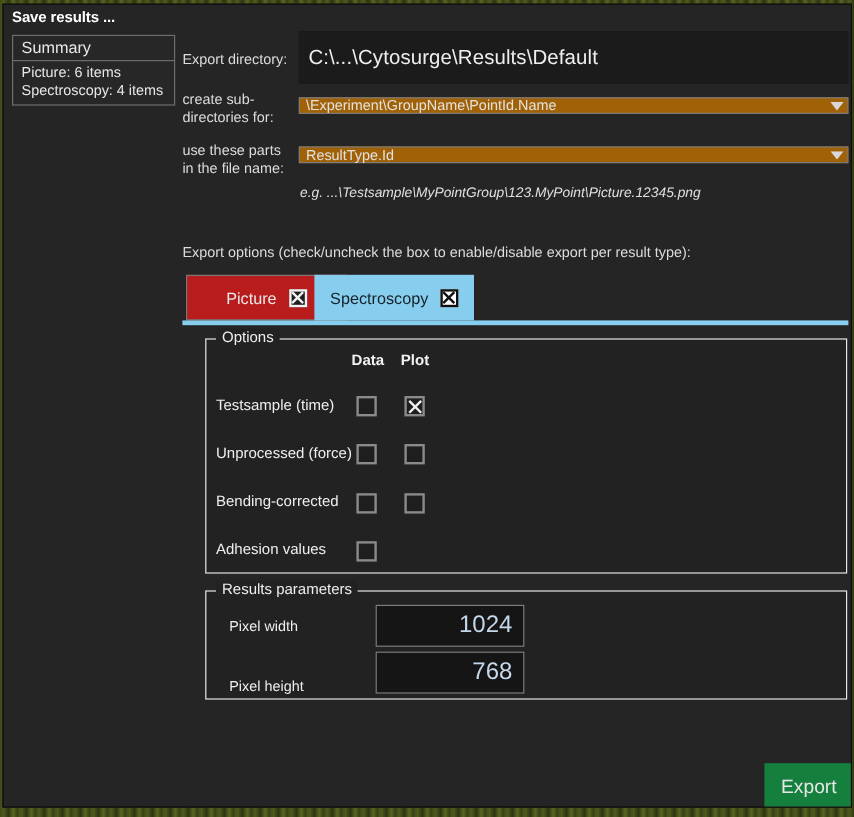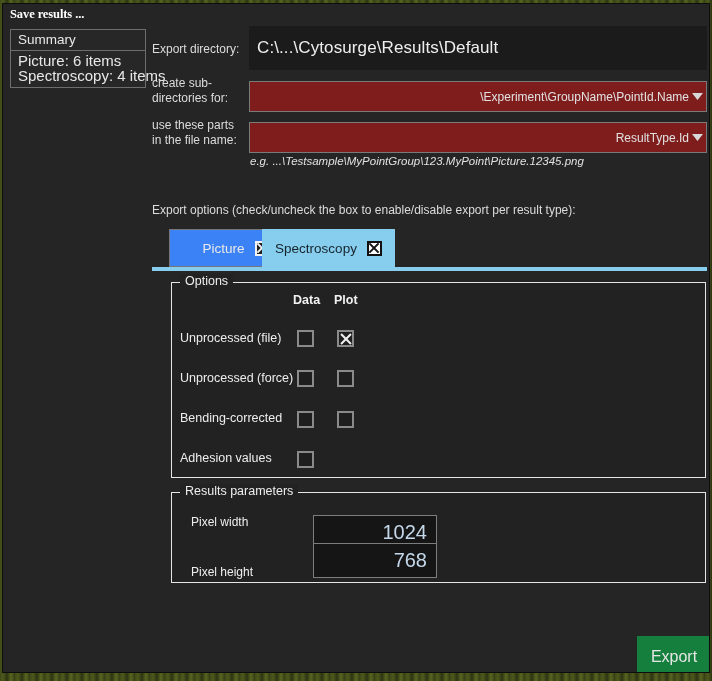--- a/index.html
+++ b/index.html
@@ -36,21 +36,20 @@
     overflow: hidden;
   }
 
   
   .titlebar {
     position: absolute;
     left: 0; top: 0;
     width: 100%;
     height: 22px;
     background: #252525;
-    font-family: Liberation Serif, serif;
   }
   .titlebar .title {
     position: absolute;
     left: 7px;
     top: 3px;
     font-size: 12.5px;
     font-weight: bold;
     color: #ffffff;
     letter-spacing: -0.1px;
   }
@@ -68,21 +67,21 @@
   .summary-head {
     font-size: 13.5px;
     color: #e8e8e8;
     padding: 2px 0 3px 7px;
     border-bottom: 1px solid #6d6d6d;
   }
   .summary-body {
     padding: 2px 0 4px 7px;
   }
   .summary-row {
-    font-size: 15px;
+    font-size: 12px;
     color: #e8e8e8;
     line-height: 15px;
     white-space: nowrap;
   }
 
   
   .form-label {
     position: absolute;
     font-size: 12px;
     color: #dcdcdc;
@@ -107,27 +106,26 @@
     top: 22px;
     width: 458px;
     height: 44px;
     font-size: 17px;
     padding-left: 7px;
     letter-spacing: 0.1px;
   }
 
   .combo {
     position: absolute;
-    height: 31px;
-    background: #7f1d1d;
+    height: 14px;
+    background: #a16207;
     border: 1px solid #7a7a7a;
     box-sizing: border-box;
     display: flex;
     align-items: center;
-    text-align: right;
   }
   .combo .combo-text {
     flex: 1;
     font-size: 12px;
     color: #e2e2e2;
     padding-left: 5px;
     white-space: nowrap;
     overflow: hidden;
   }
   .combo .combo-arrow {
@@ -172,23 +170,23 @@
     top: 0;
     height: 38px;
     box-sizing: border-box;
     display: flex;
     align-items: center;
     justify-content: center;
     gap: 10px;
     cursor: default;
   }
   .tab-inactive {
-    left: 17px;
+    left: 3px;
     width: 134px;
-    background: #3b82f6;
+    background: #b91c1c;
     border: 1px solid #777777;
     color: #e9e9e9;
   }
   .tab-active {
     left: 110px;
     width: 133px;
     background: #87cdee;
     border: none;
     color: #15232b;
   }
@@ -403,41 +401,41 @@
     </div>
     <div class="tab-underline"></div>
   </div>
 
   <div class="groupbox" id="gb-options">
     <span class="gb-title">Options</span>
 
     <span class="col-head" id="head-data">Data</span>
     <span class="col-head" id="head-plot">Plot</span>
 
-    <span class="opt-row-label" style="top:48px;">Unprocessed (file)</span>
+    <span class="opt-row-label" style="top:48px;">Testsample (time)</span>
     <span class="cbox-form" style="left:125px; top:47px;"></span>
     <span class="cbox-form checked" style="left:165px; top:47px;"></span>
 
     <span class="opt-row-label" style="top:88px;">Unprocessed (force)</span>
     <span class="cbox-form" style="left:125px; top:87px;"></span>
     <span class="cbox-form" style="left:165px; top:87px;"></span>
 
     <span class="opt-row-label" style="top:128px;">Bending-corrected</span>
     <span class="cbox-form" style="left:125px; top:128px;"></span>
     <span class="cbox-form" style="left:165px; top:128px;"></span>
 
     <span class="opt-row-label" style="top:168px;">Adhesion values</span>
     <span class="cbox-form" style="left:125px; top:168px;"></span>
   </div>
 
   <div class="groupbox" id="gb-plot">
     <span class="gb-title">Results parameters</span>
 
     <span class="pp-label" style="top:22px;">Pixel width</span>
-    <span class="pp-input" style="top:22px;">1024</span>
+    <span class="pp-input" style="top:11px;">1024</span>
 
     <span class="pp-label" style="top:72px;">Pixel height</span>
     <span class="pp-input" style="top:50px;">768</span>
   </div>
 
   <div id="export-button">Export</div>
 
 </div>
 
 </body></html>

